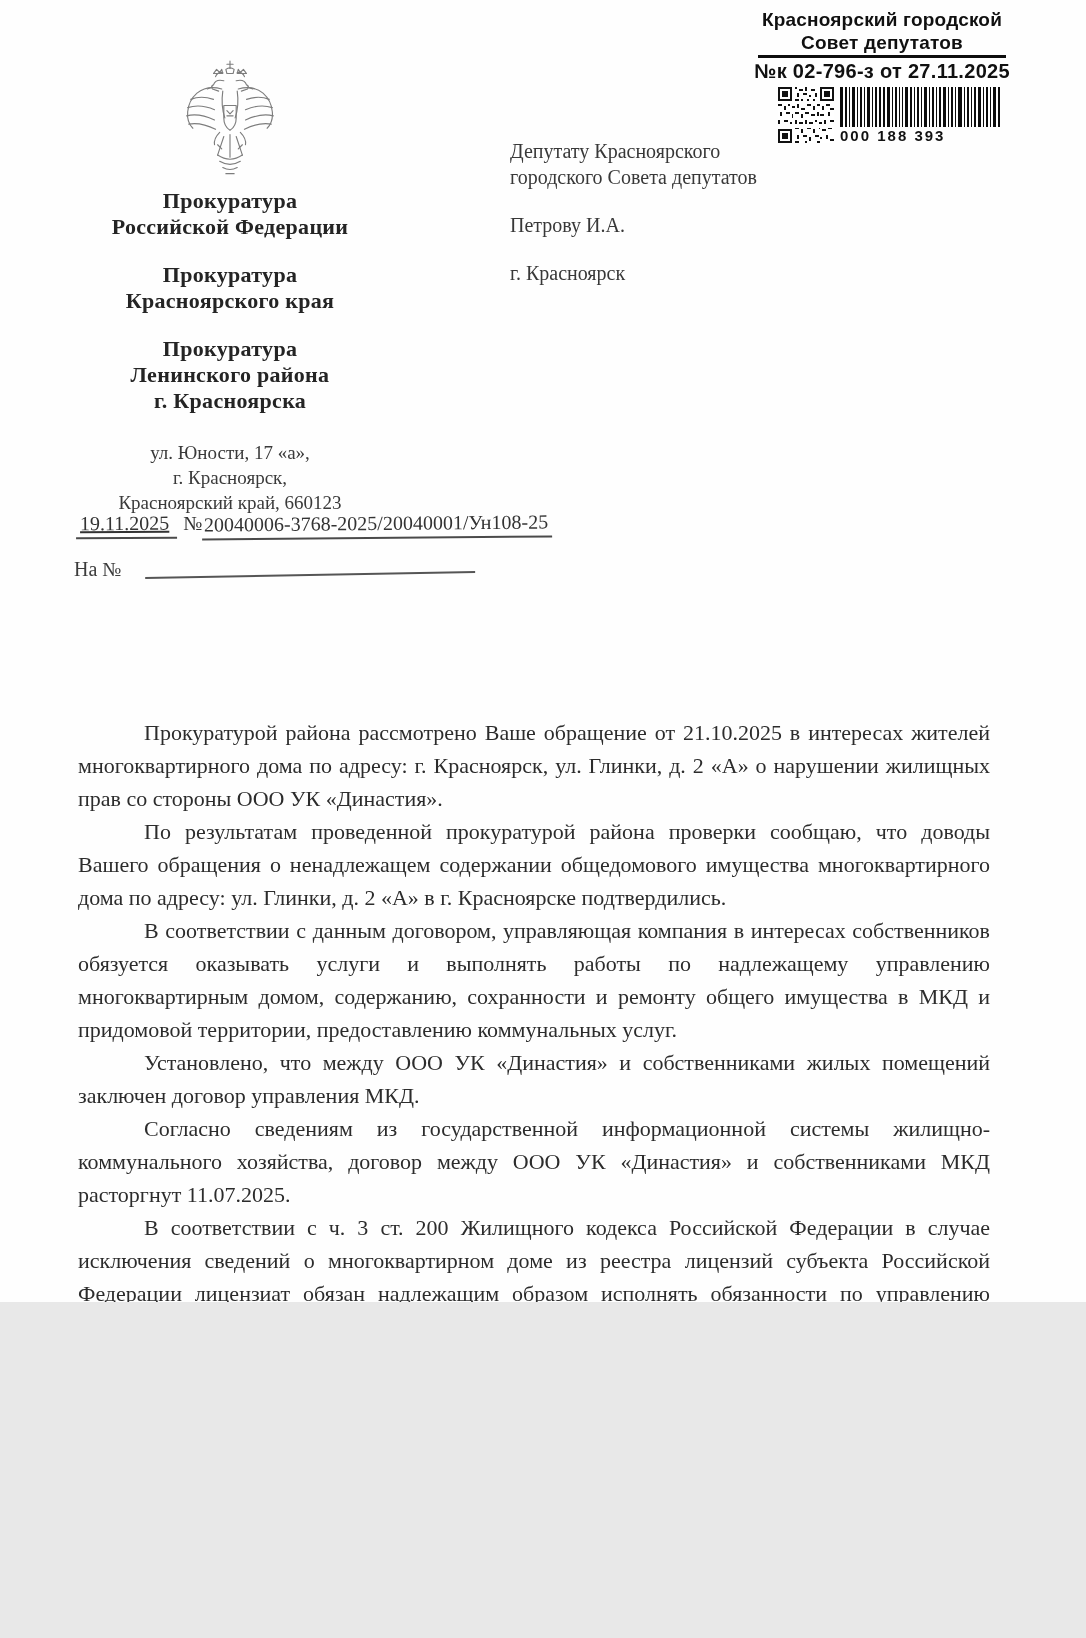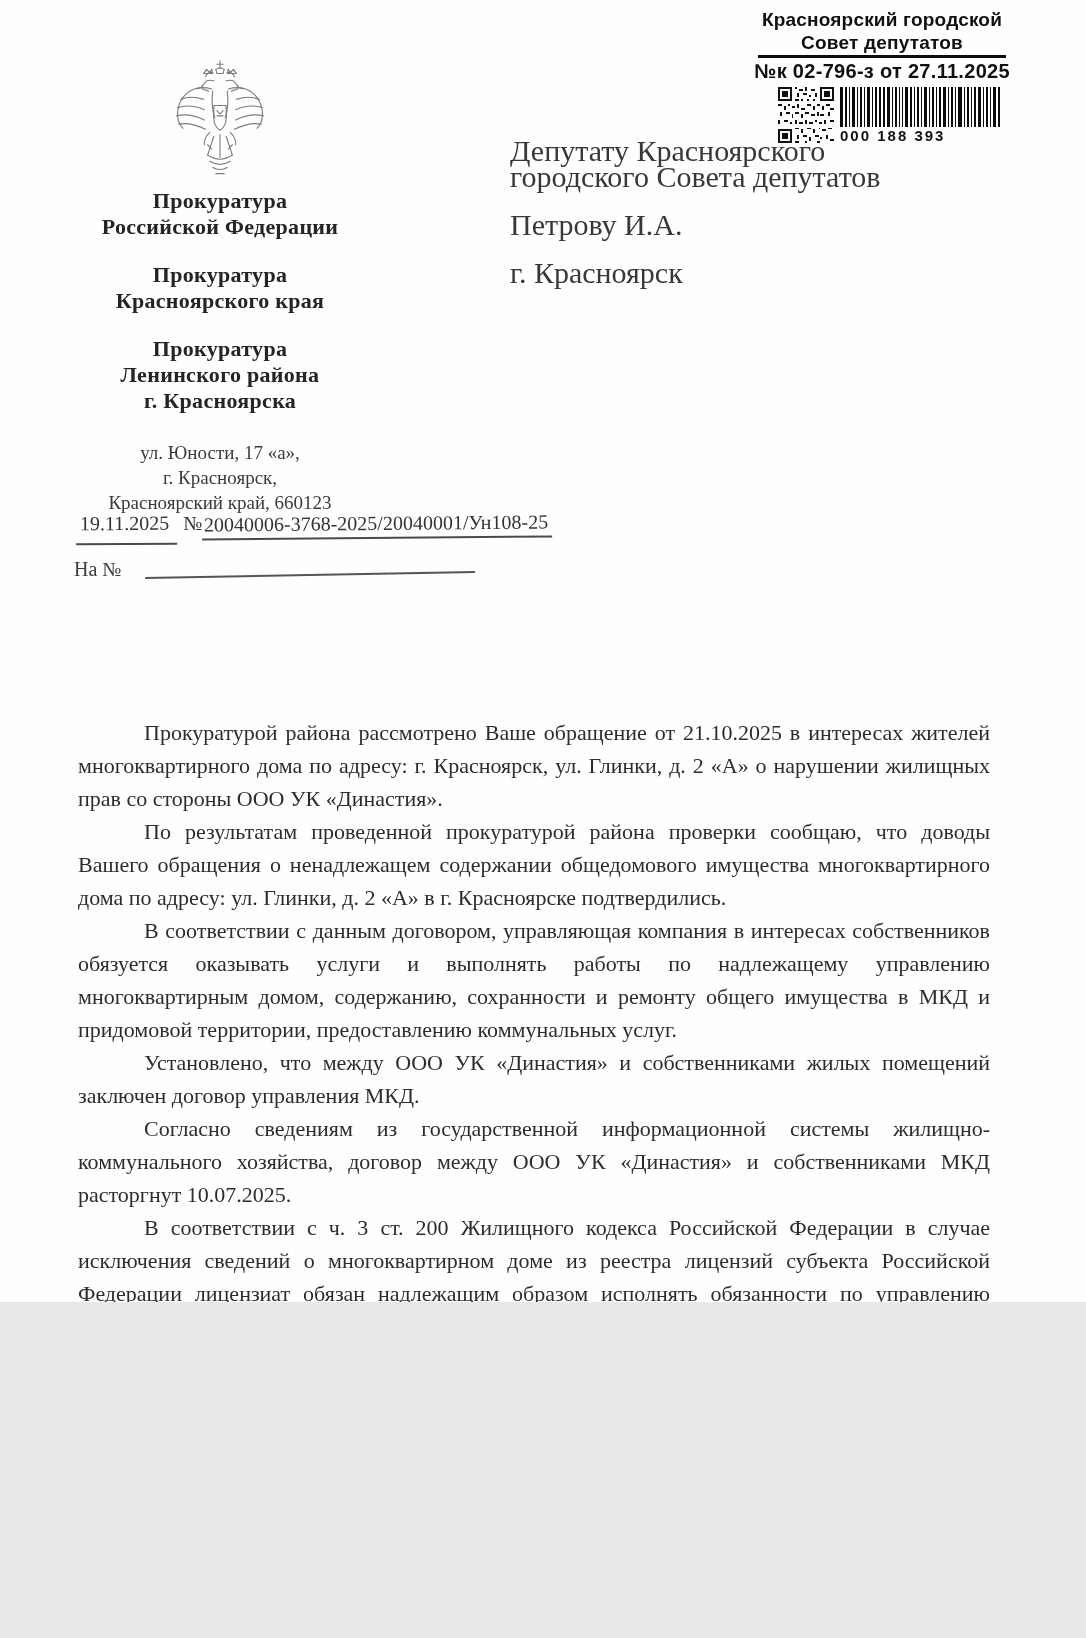--- a/index.html
+++ b/index.html
@@ -21,46 +21,46 @@
   .top-stamp .rule{height:0;border-bottom:3px solid #0d0d0d;width:248px;margin:1px auto 2px auto;}
   .top-stamp .reg{font-size:20px;font-weight:700;letter-spacing:.3px;margin-top:1px;white-space:nowrap;}
   .top-stamp .codes{display:flex;align-items:flex-start;margin-top:4px;padding-left:36px;}
   .qr{width:56px;height:56px;flex:0 0 auto;}
   .bars-wrap{margin-left:6px;text-align:left;}
   .barcode{width:162px;height:40px;display:block;}
   .bar-num{font-size:15px;font-weight:700;letter-spacing:2px;margin-top:0;color:#111;}
 
   
   .letterhead{
-    position:absolute;left:50px;top:56px;width:340px;
+    position:absolute;left:60px;top:56px;width:340px;
     text-align:center;
   }
   .emblem{width:104px;height:128px;margin:0 auto 4px auto;display:block;}
   .lh-org{font-size:22px;font-weight:700;line-height:26px;color:#242424;margin-bottom:22px;letter-spacing:.3px;}
   .lh-addr{font-size:19px;line-height:25px;color:#3a3a3a;margin-top:26px;}
 
   
   .ref-line{
     position:absolute;left:76px;top:512px;width:600px;
     font-size:20px;color:#333;white-space:nowrap;
   }
   .u{border-bottom:2px solid #4a4a4a;display:inline-block;}
-  .ref-date{padding:0 8px 8px 4px;transform:rotate(-.4deg);}
+  .ref-date{padding:0 8px 2px 4px;transform:rotate(-.4deg);text-decoration:underline;}
   .ref-no-sign{margin-left:6px;}
   .ref-number{padding:0 4px 2px 2px;transform:rotate(-.5deg);}
   .na-line{
     position:absolute;left:74px;top:556px;
     font-size:20px;color:#3c3c3c;white-space:nowrap;
   }
   .na-blank{width:330px;height:18px;border-bottom:2px solid #555;display:inline-block;transform:rotate(-1deg);margin-left:24px;}
 
   
   .addressee{
     position:absolute;left:510px;top:138px;width:430px;
-    font-size:30px;line-height:26px;color:#383838;
+    font-size:20px;line-height:26px;color:#383838;
   }
   .addressee .gap{height:22px;}
 
   
   .body-text{
     position:absolute;left:78px;top:716px;width:912px;
     font-size:22px;line-height:33px;text-align:justify;color:#2c2c2c;
   }
   .body-text p{margin:0;text-indent:66px;}
 
@@ -260,21 +260,21 @@
     <div>Петрову И.А.</div>
     <div class="gap"></div>
     <div>г. Красноярск</div>
   </div>
 
   <div class="body-text">
     <p>Прокуратурой района рассмотрено Ваше обращение от 21.10.2025 в интересах жителей многоквартирного дома по адресу: г. Красноярск, ул. Глинки, д. 2 «А» о нарушении жилищных прав со стороны ООО УК «Династия».</p>
     <p>По результатам проведенной прокуратурой района проверки сообщаю, что доводы Вашего обращения о ненадлежащем содержании общедомового имущества многоквартирного дома по адресу: ул. Глинки, д. 2 «А» в г. Красноярске подтвердились.</p>
     <p>В соответствии с данным договором, управляющая компания в интересах собственников обязуется оказывать услуги и выполнять работы по надлежащему управлению многоквартирным домом, содержанию, сохранности и ремонту общего имущества в МКД и придомовой территории, предоставлению коммунальных услуг.</p>
     <p>Установлено, что между ООО УК «Династия» и собственниками жилых помещений заключен договор управления МКД.</p>
-    <p>Согласно сведениям из государственной информационной системы жилищно-коммунального хозяйства, договор между ООО УК «Династия» и собственниками МКД расторгнут 10.07.2025.</p>
+    <p>Согласно сведениям из государственной информационной системы жилищно-коммунального хозяйства, договор между ООО УК «Династия» и собственниками МКД расторгнут 11.07.2025.</p>
     <p>В соответствии с ч. 3 ст. 200 Жилищного кодекса Российской Федерации в случае исключения сведений о многоквартирном доме из реестра лицензий субъекта Российской Федерации лицензиат обязан надлежащим образом исполнять обязанности по управлению многоквартирным домом, оказанию услуг и (или) выполнению работ по содержанию и ремонту общего имущества многоквартирном доме в соответствии с требованиями законодательства</p>
   </div>
 
   <div class="crease"></div>
   <div class="tick"></div>
   <div class="bottom-stamp">
     <div class="l1">Прокуратура Ленинского района г. Красноярска</div>
     <div class="l2">№ 20040006-3768-2025/20040001 Ун108-25</div>
   </div>
 

